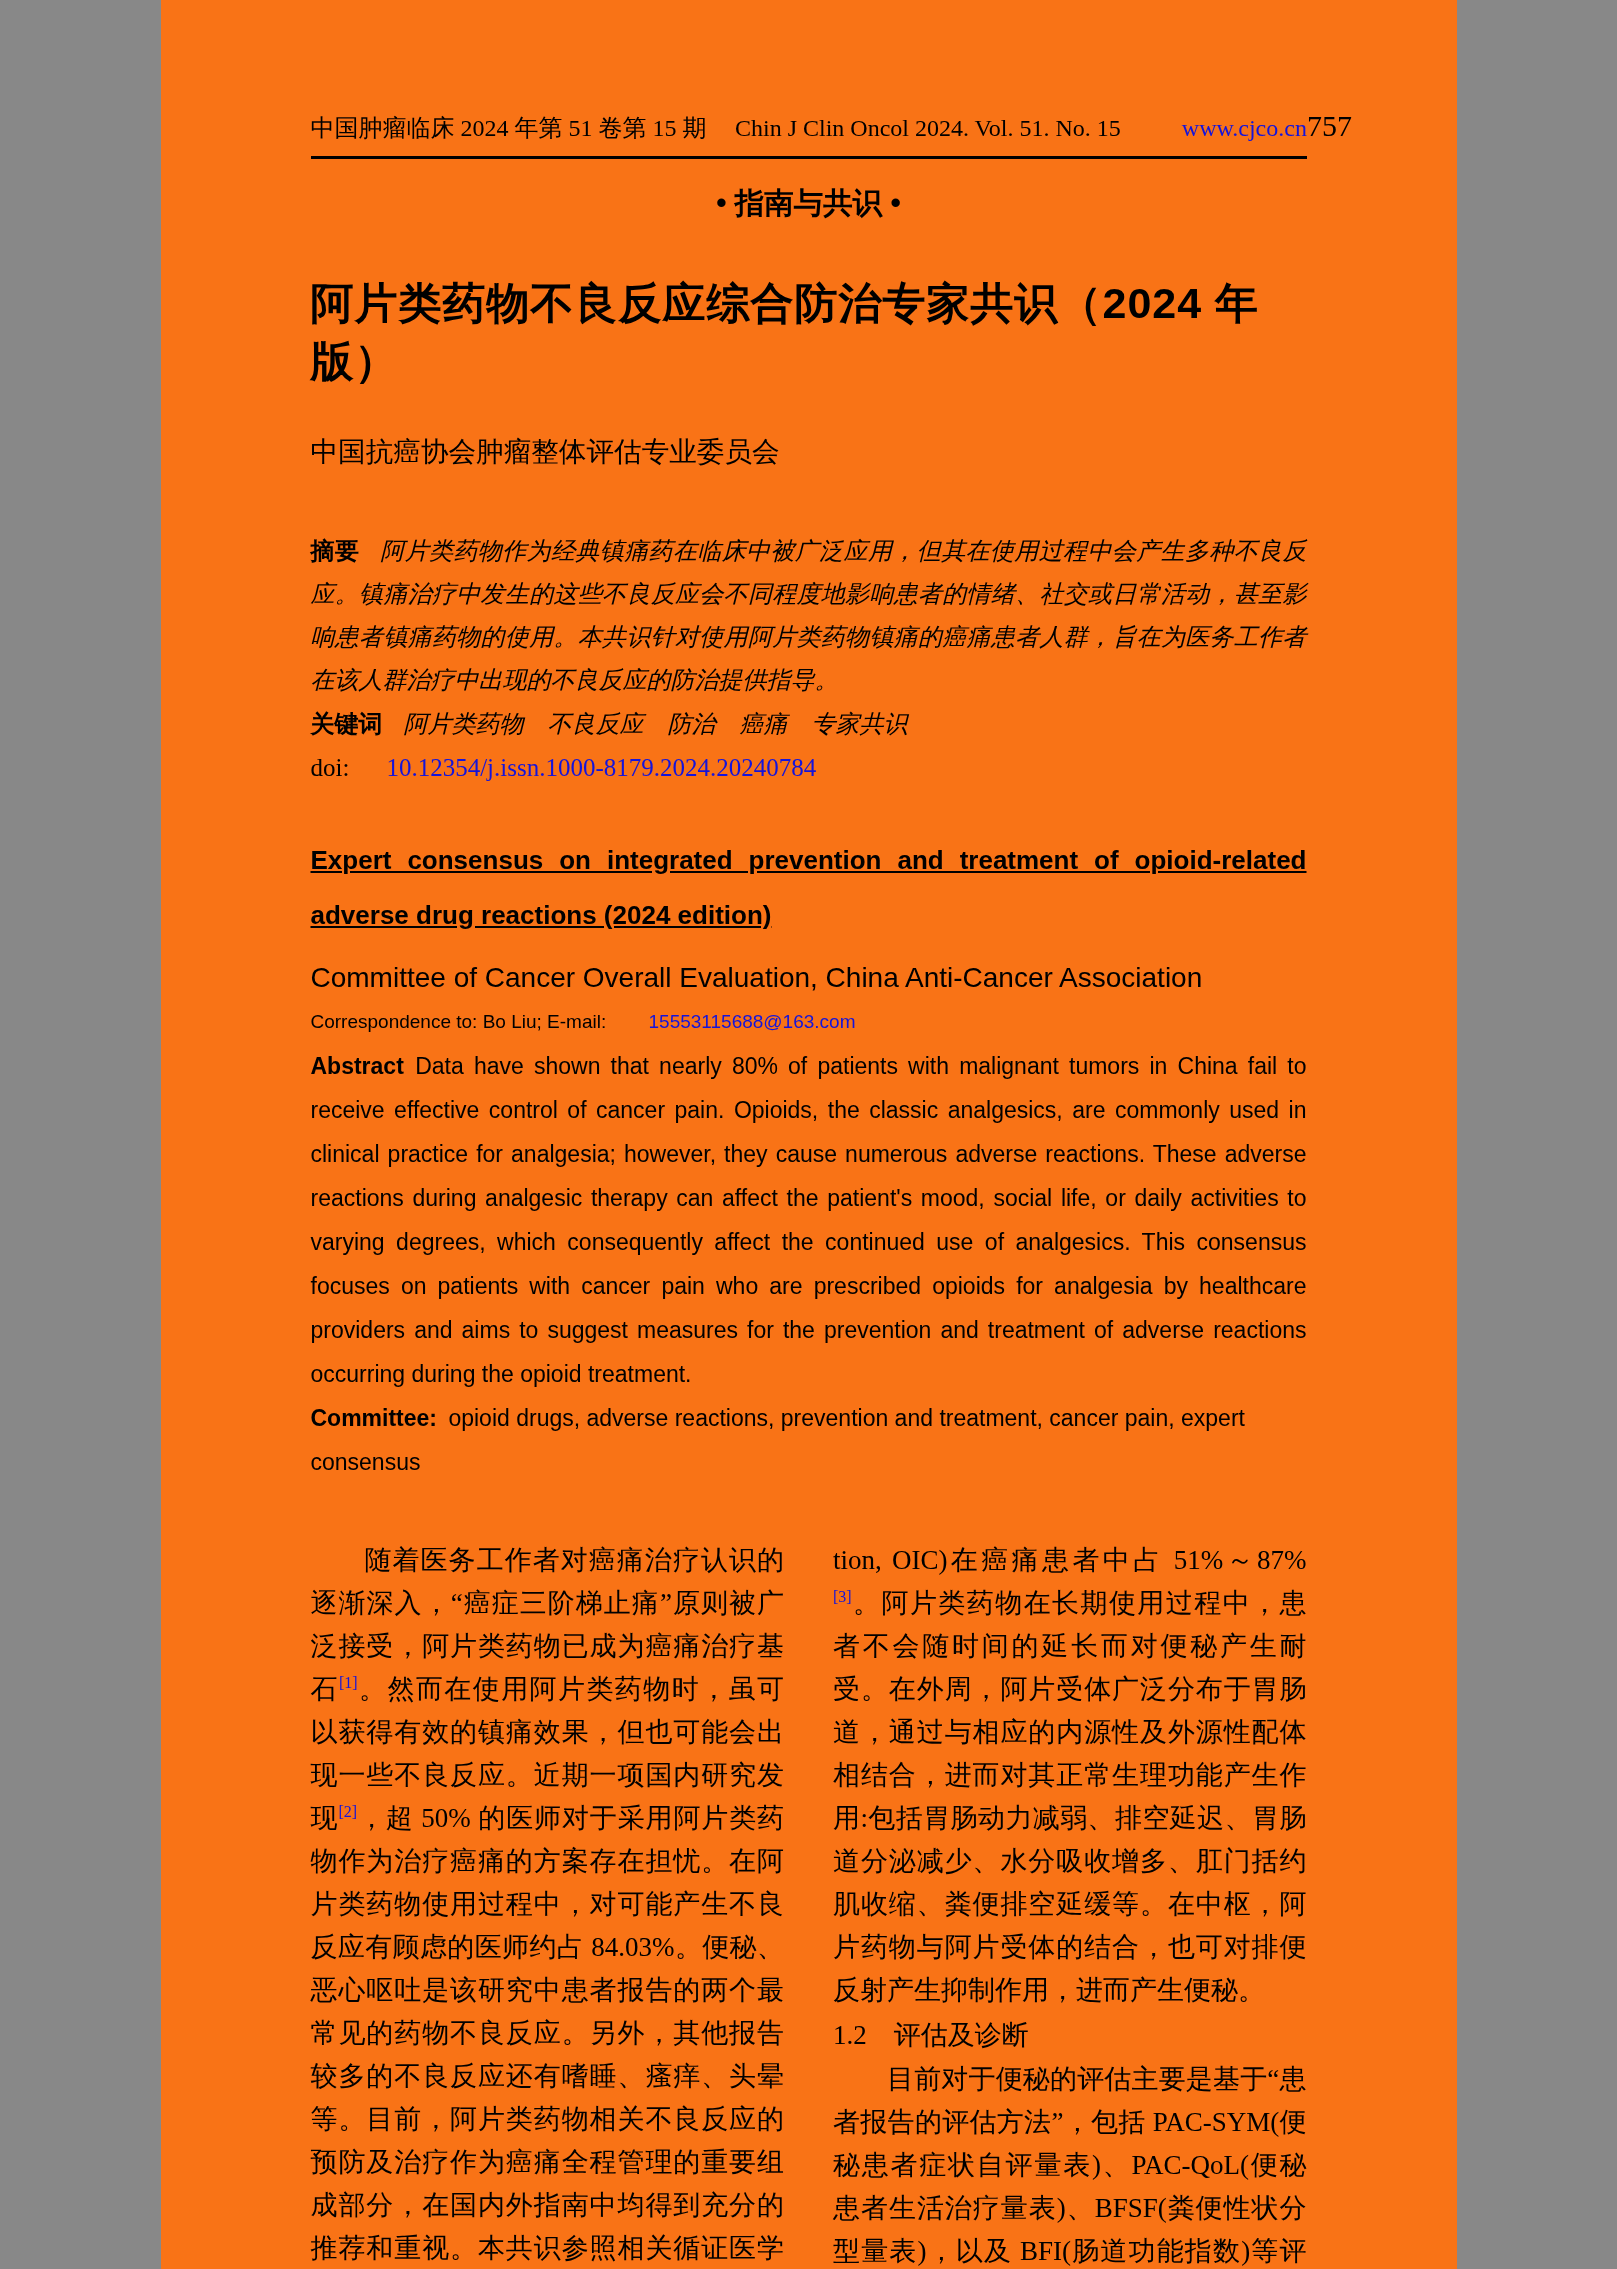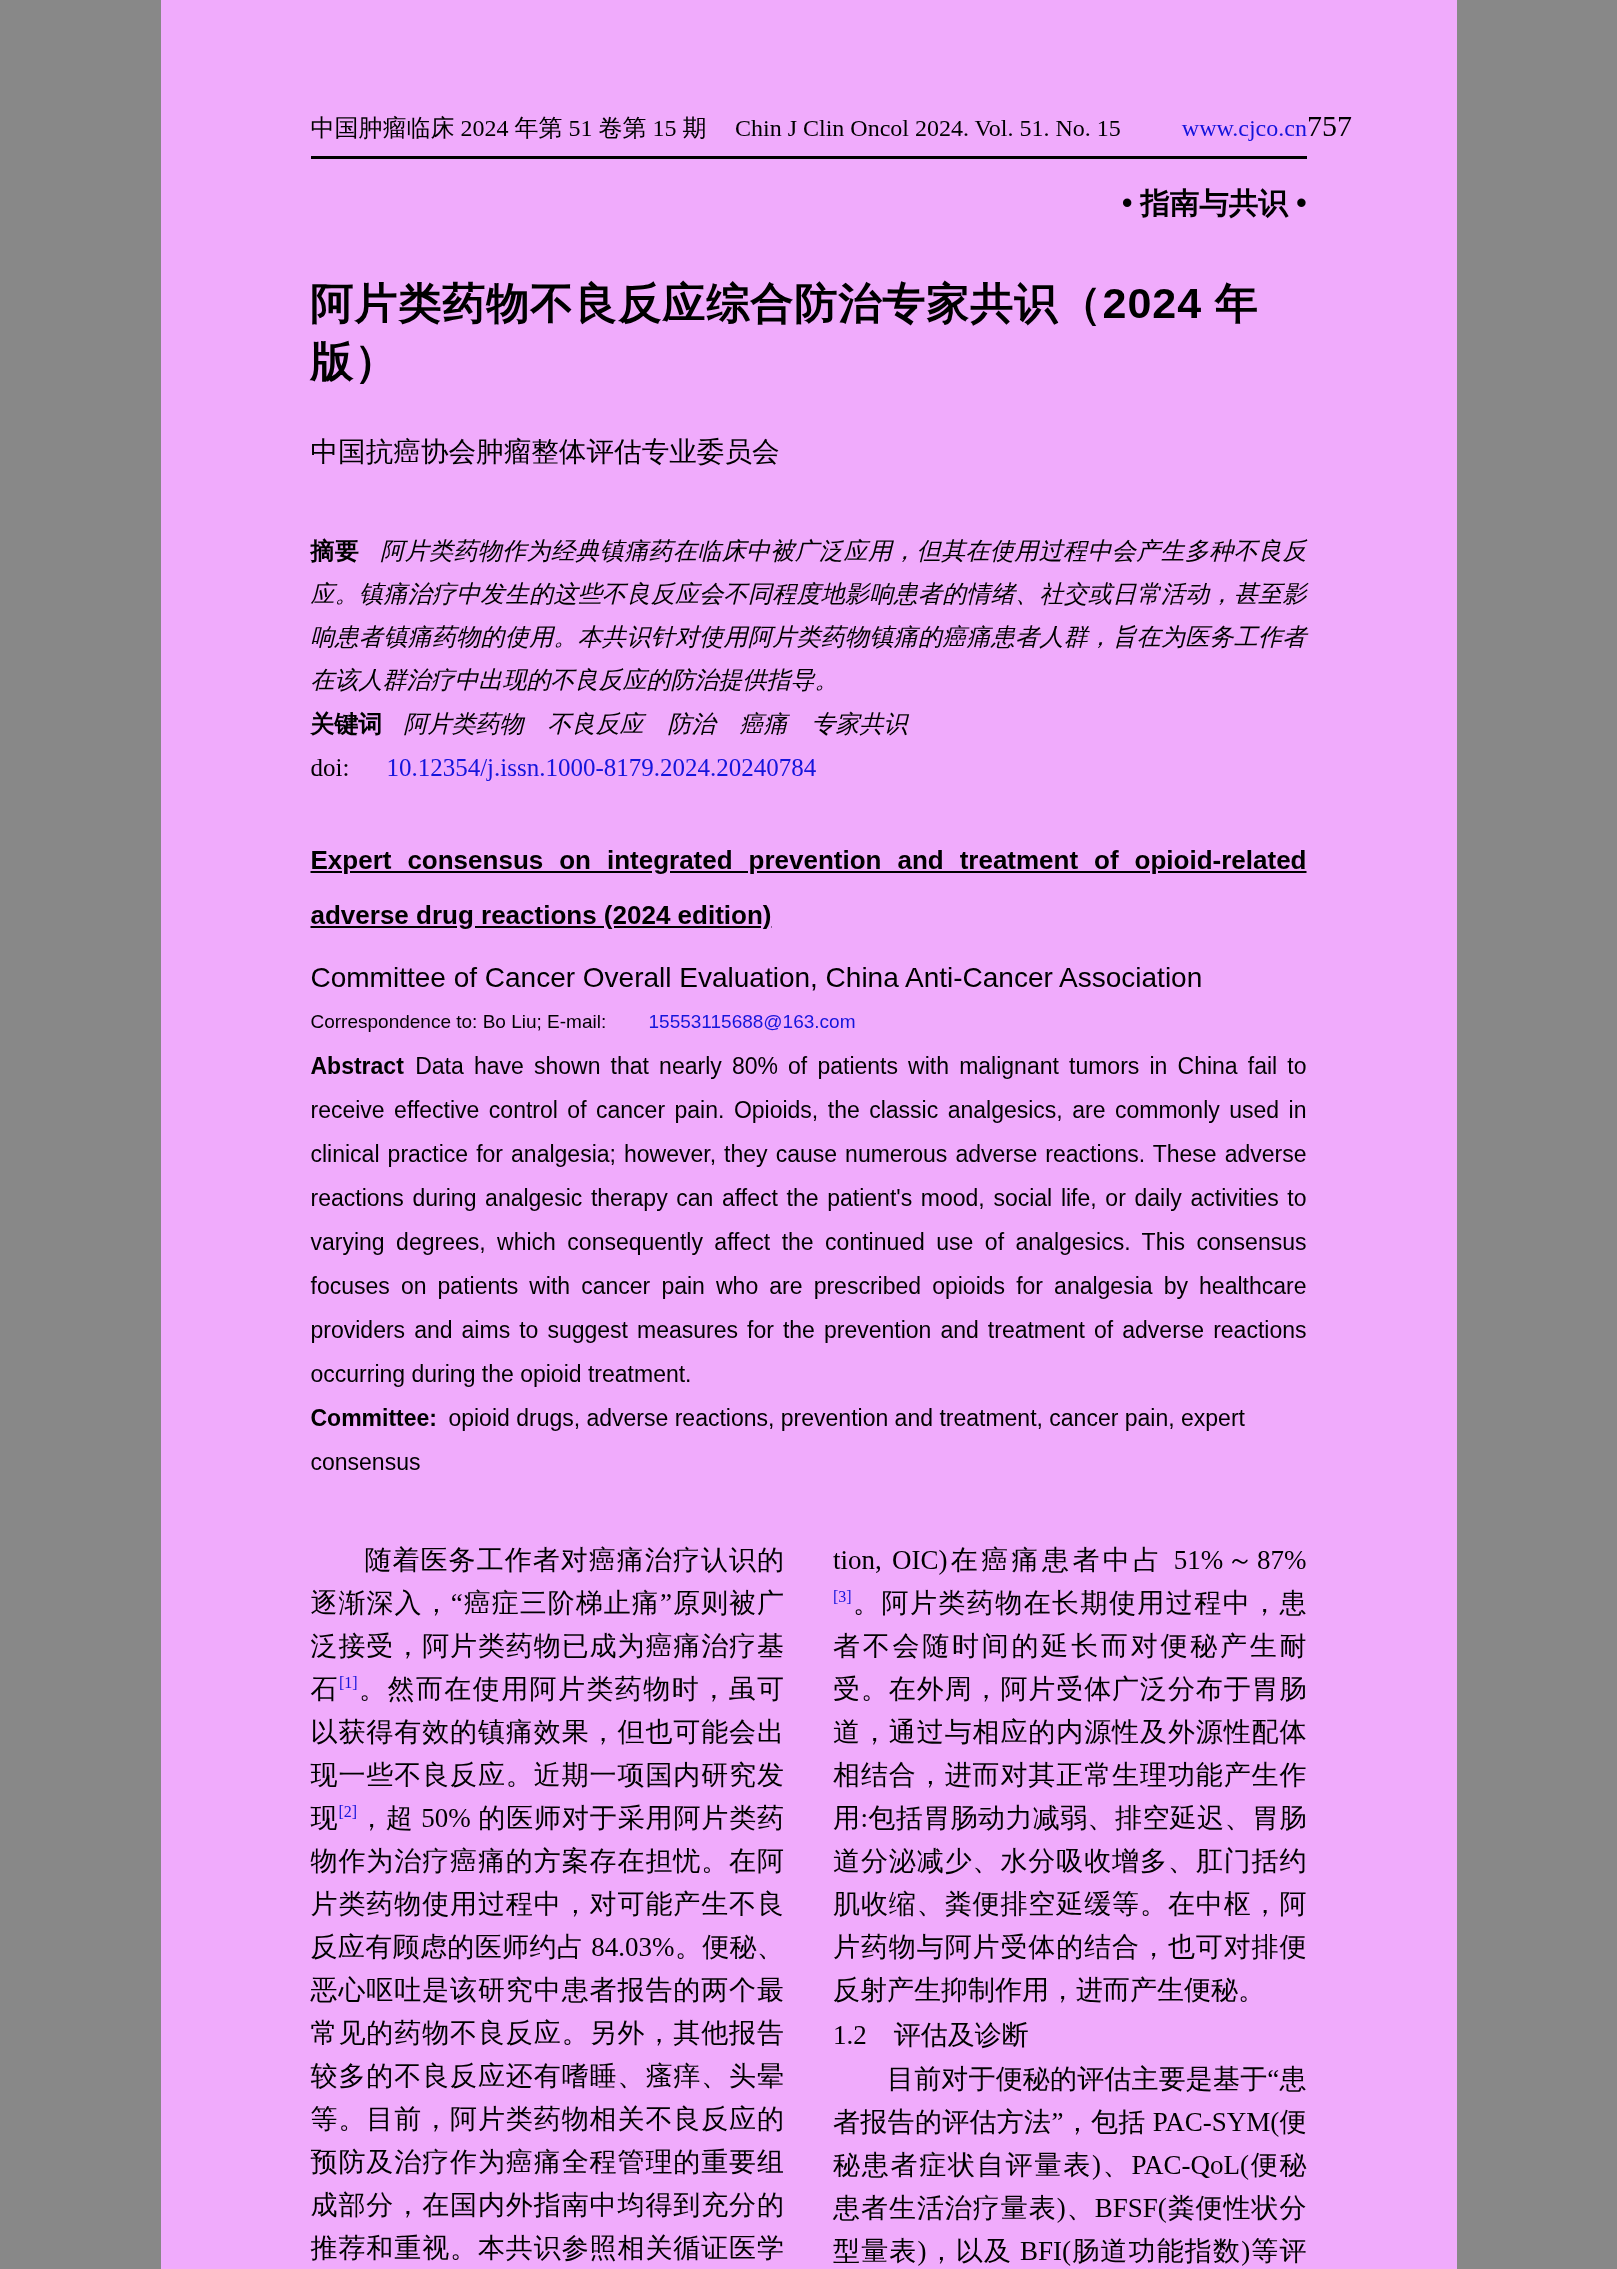--- a/index.html
+++ b/index.html
@@ -1,40 +1,40 @@
 <!DOCTYPE html>
 <html style="font-size:15px"><head>
 <meta charset="utf-8">
 <style>
   html,body { margin:0; padding:0; background:#888; }
   .page {
     position:relative;
     width:1296px; height:2269px;
     margin:0 auto;
-    background:#f0abfc;
+    background:#f97316;
     font-family:"Liberation Serif","DejaVu Serif",serif;
     color:#000;
     overflow:hidden;
     box-sizing:border-box;
     padding:112px 150px 0 150px;
   }
   a { text-decoration:none; }
   .blue { color:#1414DC;margin-left:37px; }
 
   
   .header-line {
     display:flex; align-items:baseline;
     font-size:24px; line-height:28.5px; white-space:nowrap;
   }
   .journal-en { margin-left:28.5px; }
   .website { margin-left:61px; }
   .page-num { margin-left:auto; font-size:30px; }
   .rule { border-top:3.8px solid #000; margin-top:13.3px; }
   .section-tag {
-    text-align:right; font-weight:bold; font-size:29.5px;
+    text-align:center; font-weight:bold; font-size:29.5px;
     margin-top:25px;
     font-family:"Liberation Sans","DejaVu Sans",sans-serif;
   }
 
   
   .zh-title {
     margin:51px 0 0 0; font-size:43px; font-weight:bold; letter-spacing:1px;
     font-family:"Liberation Sans","DejaVu Sans",sans-serif;
   }
   .zh-author {

